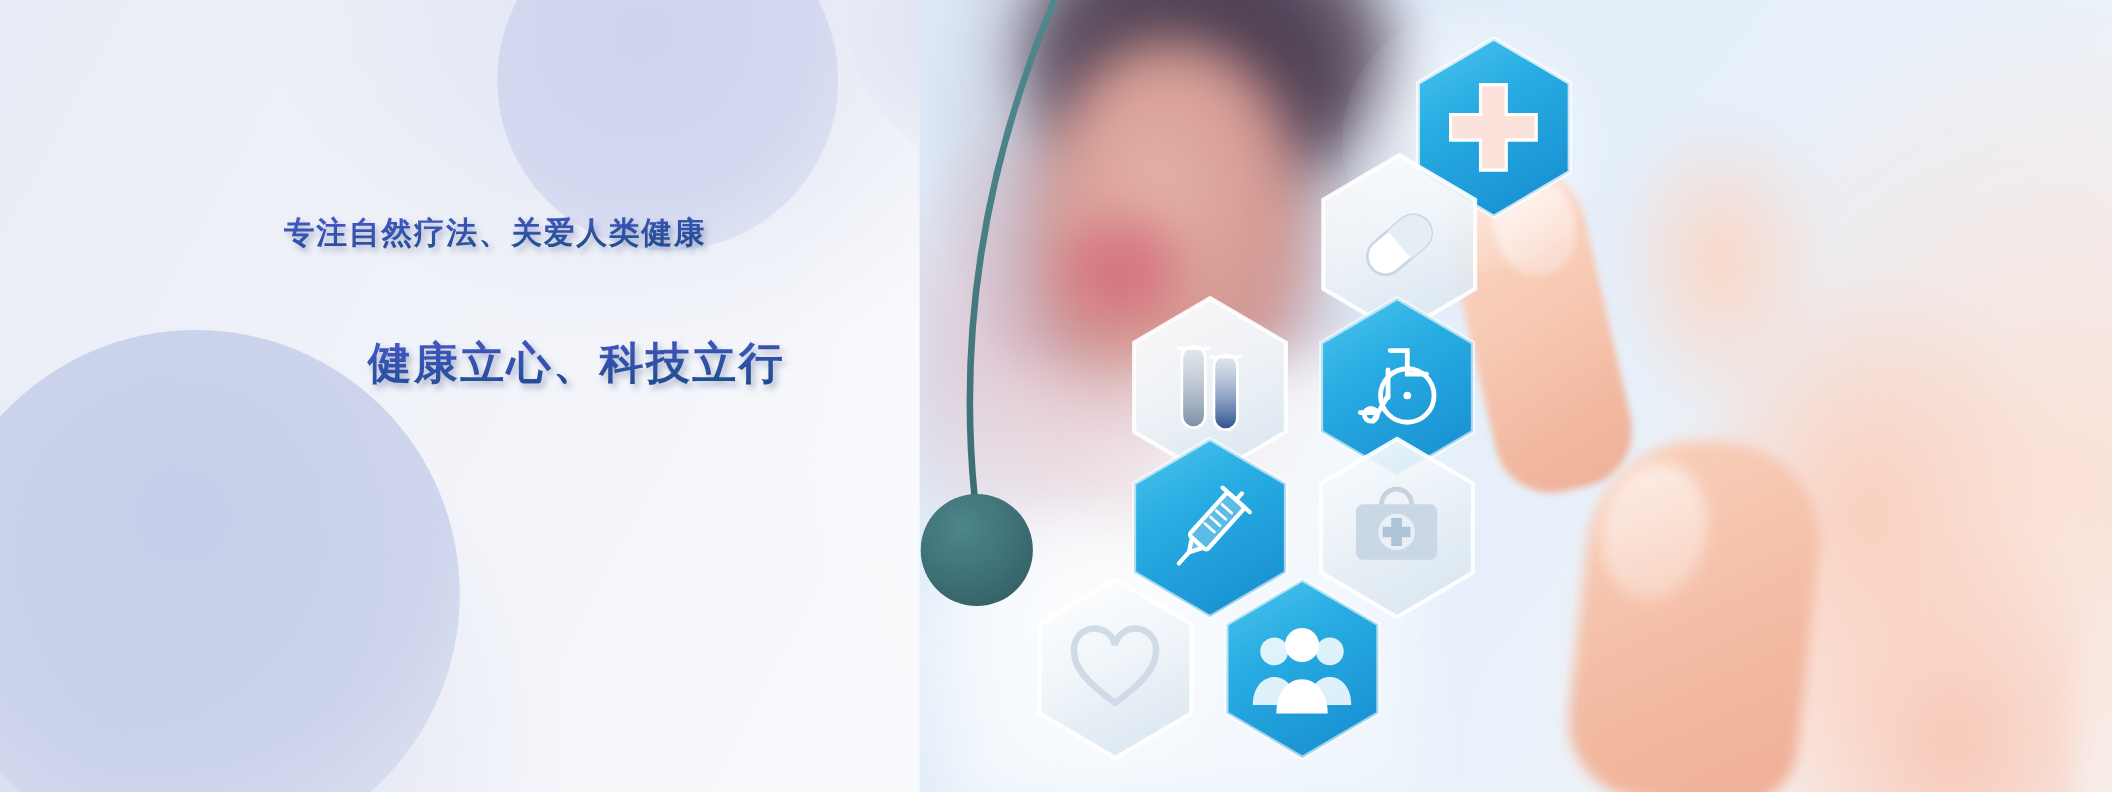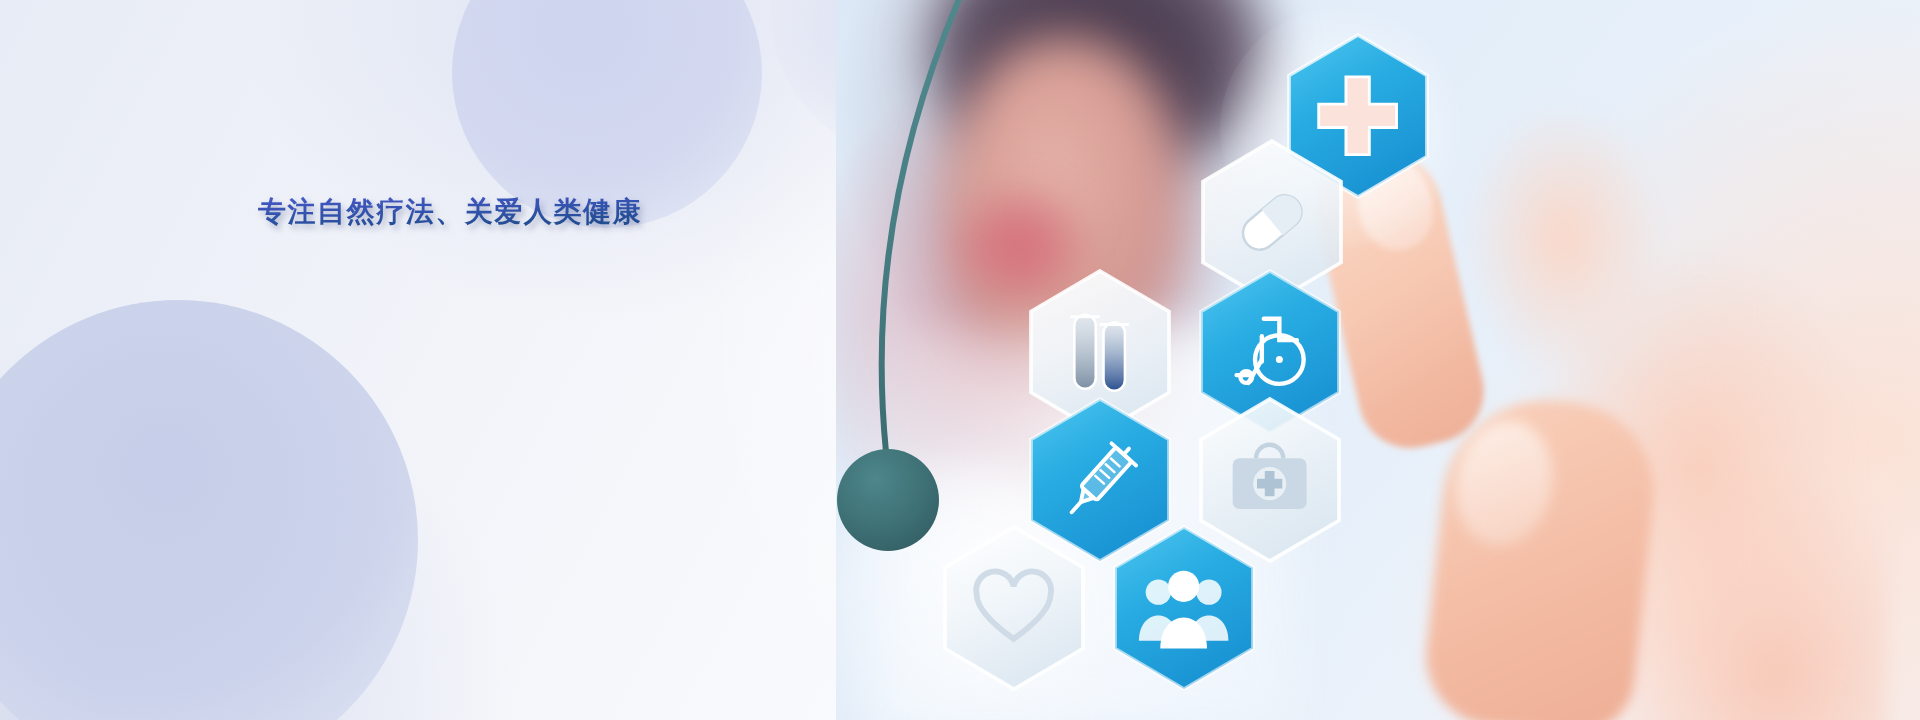--- a/index.html
+++ b/index.html
@@ -139,20 +139,21 @@
 <div id="banner">
 
   <div class="bg-base"></div>
   <div class="bg-wash"></div>
   <div class="blob blob-top"></div>
   <div class="blob blob-bottom"></div>
   <div class="blob blob-small"></div>
 
   <div class="headlines">
     <div class="hl hl1">专注自然疗法、关爱人类健康</div>
+    <div class="hl hl2">健康立心、科技立行</div>
   </div>
 
   <div class="photo">
 
     <div class="doc-hair"></div>
     <div class="doc-face"></div>
     <div class="doc-lips"></div>
     <div class="doc-coat"></div>
     <div class="doc-shoulder"></div>
 

